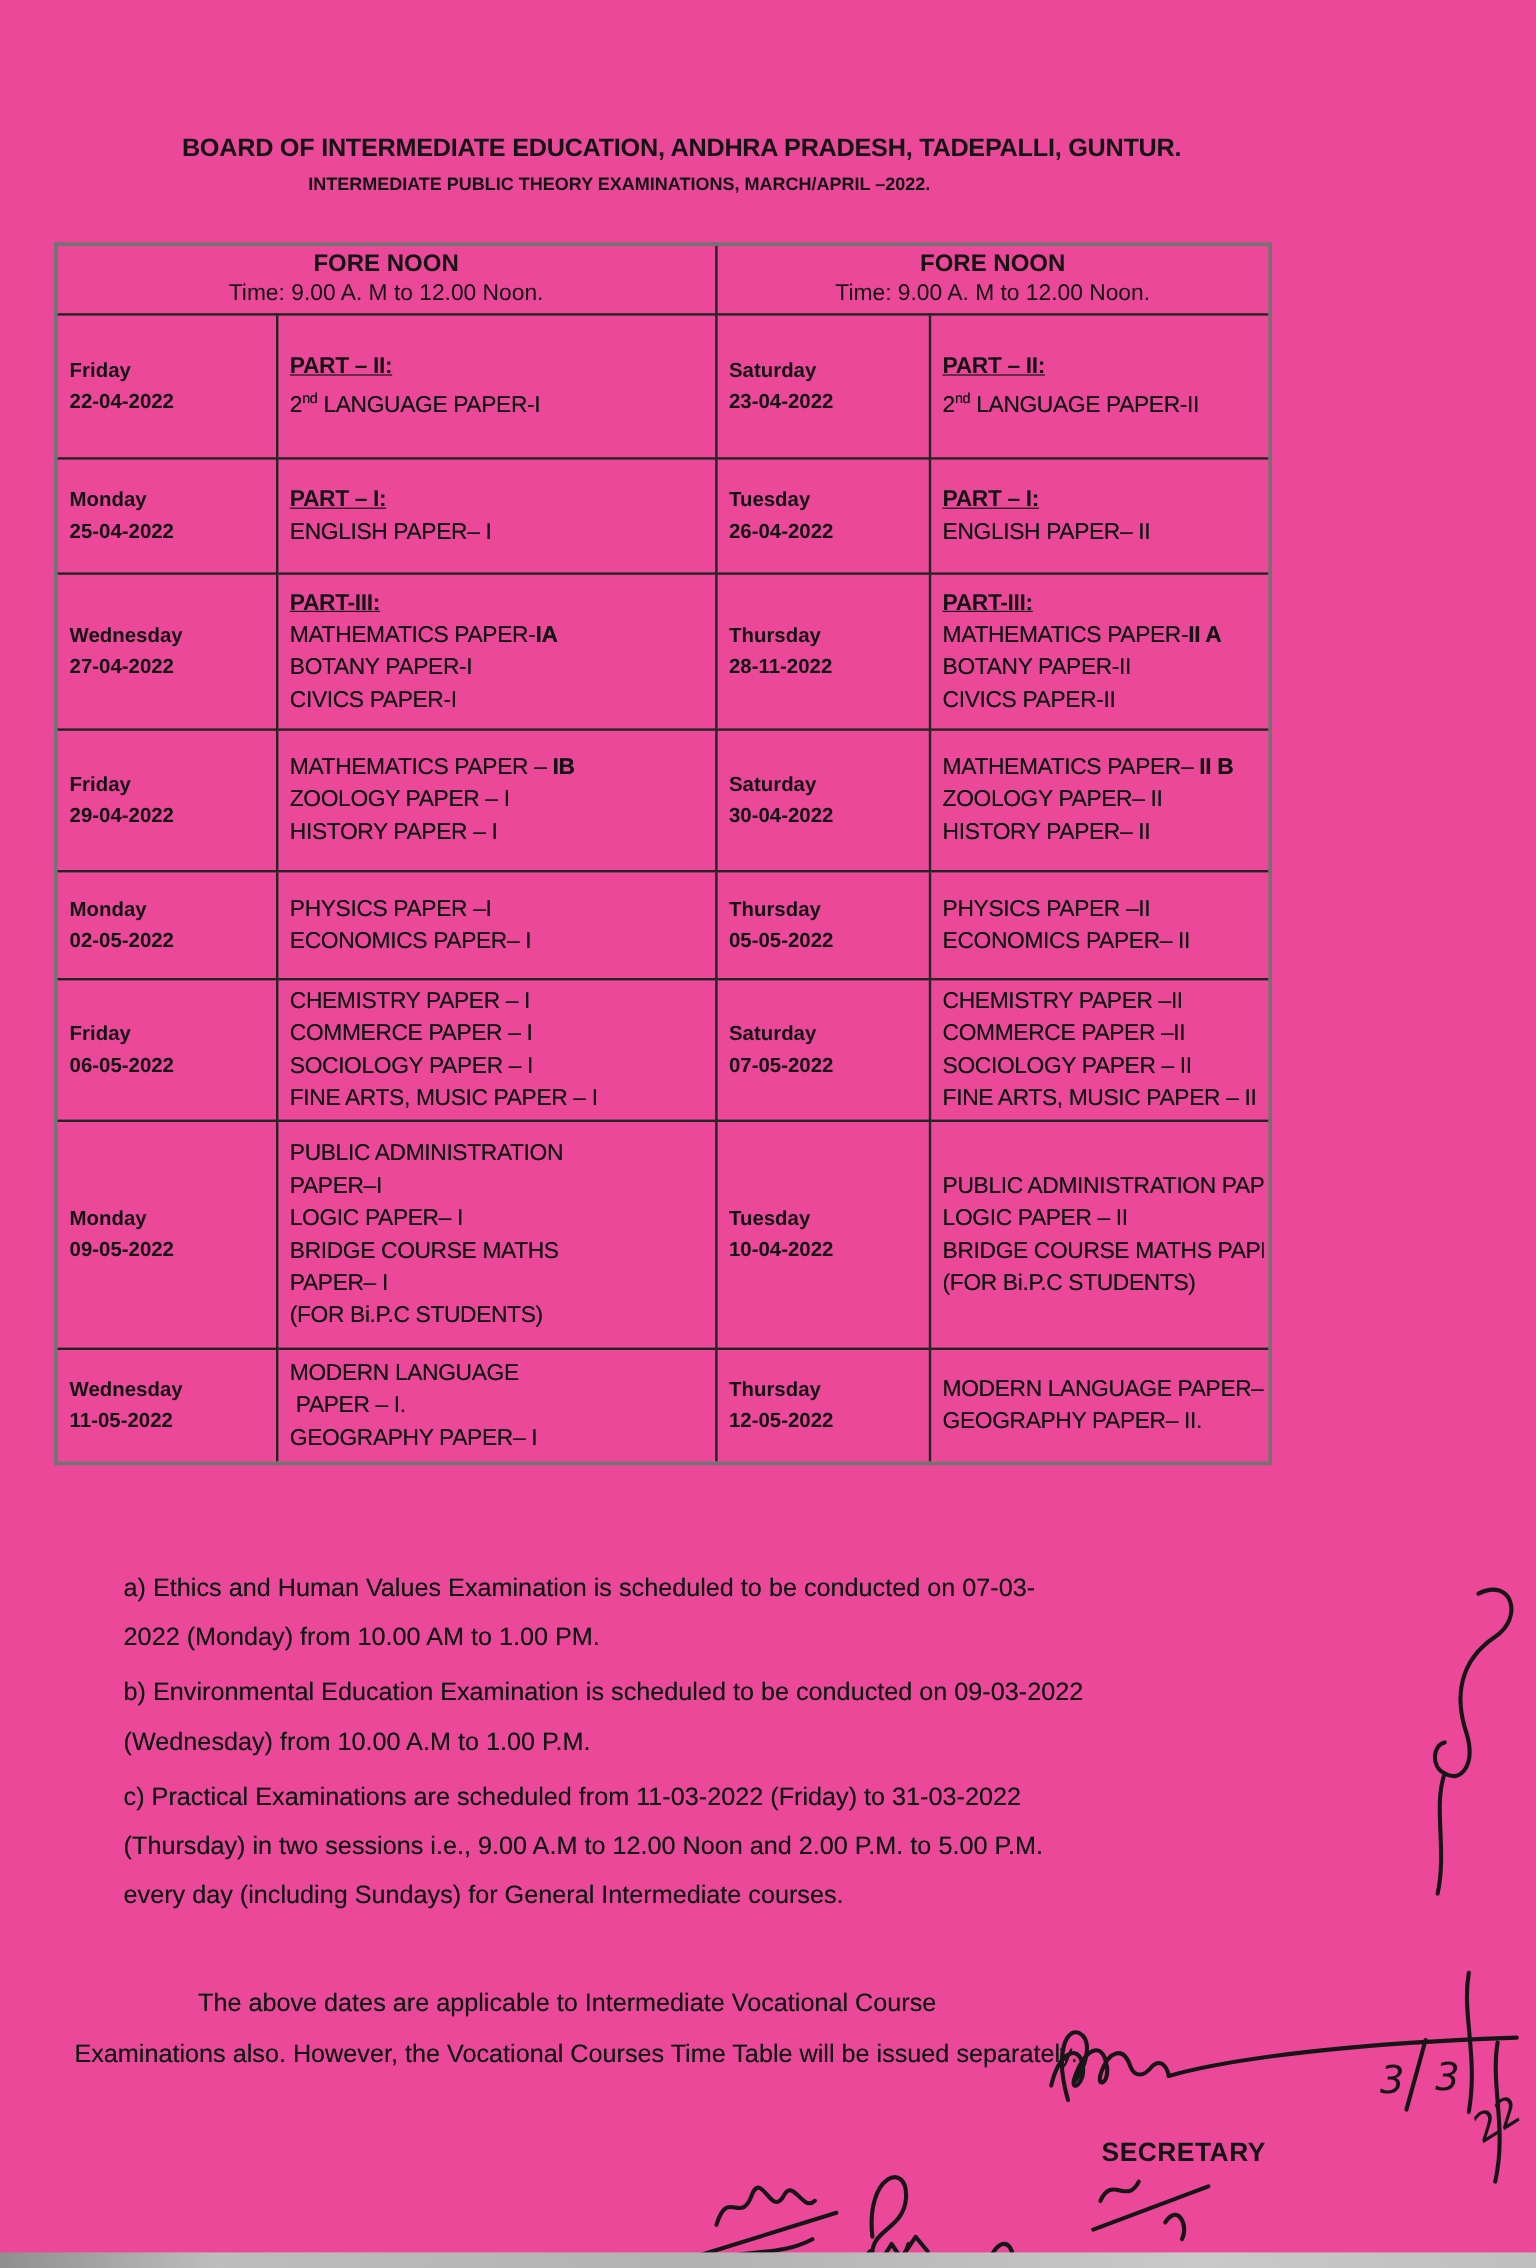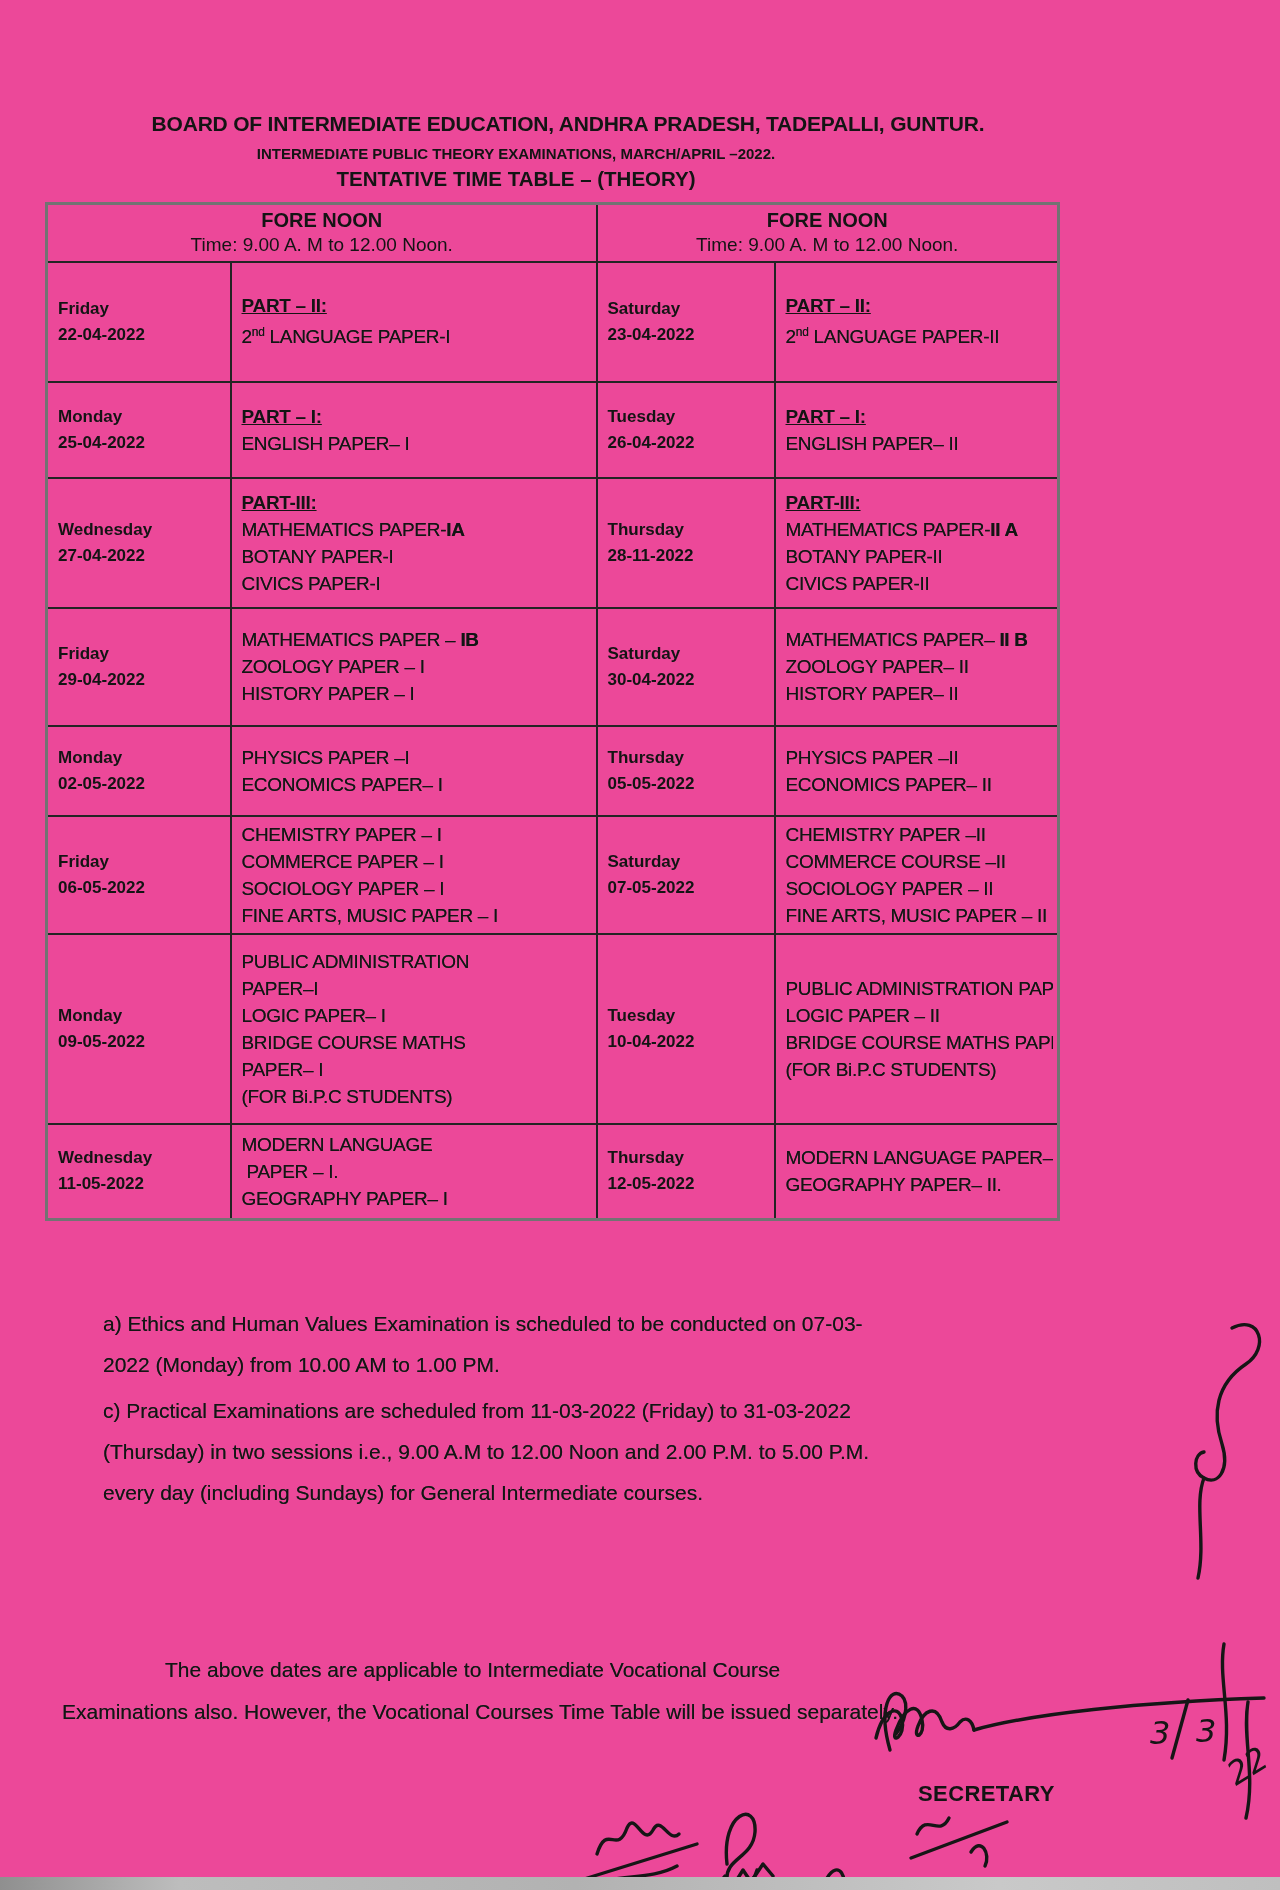--- a/index.html
+++ b/index.html
@@ -45,21 +45,20 @@
     background:linear-gradient(90deg,#8f8f8f 0%,#bdbdbd 14%,#b2b2b2 45%,#c9c9c9 78%,#bfbfbf 100%); }
 </style>
 </head>
 <body>
 
 <div class="page">
 
   <div class="hdr">
     <div class="hdr-line1">BOARD OF INTERMEDIATE EDUCATION, ANDHRA PRADESH, TADEPALLI, GUNTUR.</div>
     <div class="hdr-line2">INTERMEDIATE PUBLIC THEORY EXAMINATIONS, MARCH/APRIL –2022.</div>
-    <div class="hdr-line3">TENTATIVE TIME TABLE – (THEORY)</div>
   </div>
 
   <table class="tt">
     <colgroup>
         <col style="width:184px">
         <col style="width:366px">
         <col style="width:178px">
         <col style="width:284px">
       </colgroup>
 
@@ -187,21 +186,21 @@
         <div class="subj"><span>COMMERCE PAPER – I</span></div>
         <div class="subj"><span>SOCIOLOGY PAPER – I</span></div>
         <div class="subj"><span>FINE ARTS, MUSIC PAPER – I</span></div>
       </td>
       <td class="day-cell">
         <div>Saturday</div>
         <div>07-05-2022</div>
       </td>
       <td class="subj-cell">
         <div class="subj"><span>CHEMISTRY  PAPER –II</span></div>
-        <div class="subj"><span>COMMERCE  COURSE –II</span></div>
+        <div class="subj"><span>COMMERCE  PAPER –II</span></div>
         <div class="subj"><span>SOCIOLOGY  PAPER – II</span></div>
         <div class="subj"><span>FINE ARTS, MUSIC PAPER – II</span></div>
       </td>
     </tr>
 
     <tr style="height:190px">
       <td class="day-cell">
         <div>Monday</div>
         <div>09-05-2022</div>
       </td>
@@ -242,20 +241,21 @@
       <td class="subj-cell">
         <div class="subj"><span>MODERN LANGUAGE PAPER– II.</span></div>
         <div class="subj"><span>GEOGRAPHY PAPER– II.</span></div>
       </td>
     </tr>
   </tbody>
     </table>
 
   <div class="notes">
     <p class="note">a) Ethics and Human Values Examination is scheduled to be conducted on 07-03-2022 (Monday) from 10.00 AM to 1.00 PM.</p>
+    <p class="note">b) Environmental Education Examination is scheduled to be conducted on 09-03-2022 (Wednesday) from 10.00 A.M to 1.00 P.M.</p>
     <p class="note">c) Practical Examinations are scheduled from 11-03-2022 (Friday) to 31-03-2022 (Thursday) in two sessions i.e., 9.00 A.M to 12.00 Noon and 2.00 P.M. to 5.00 P.M. every day (including Sundays) for General Intermediate courses.</p>
   </div>
 
   <p class="closing">The above dates are applicable to Intermediate Vocational Course Examinations also. However, the Vocational Courses Time Table will be issued separately.</p>
 
   <div class="secretary">SECRETARY</div>
 
   <svg class="ink" style="left:860px; top:1672px;" width="410" height="110" viewBox="0 0 410 110">
     <path d="M30,78 C18,36 30,14 42,24 C50,32 44,52 36,62"></path>
     <path d="M16,66 C22,40 38,30 42,48 C46,64 30,74 36,58 C44,36 58,28 62,48 C66,64 52,70 58,54 C64,38 76,32 82,50 C86,60 94,58 100,50 C106,44 112,48 114,58"></path>

